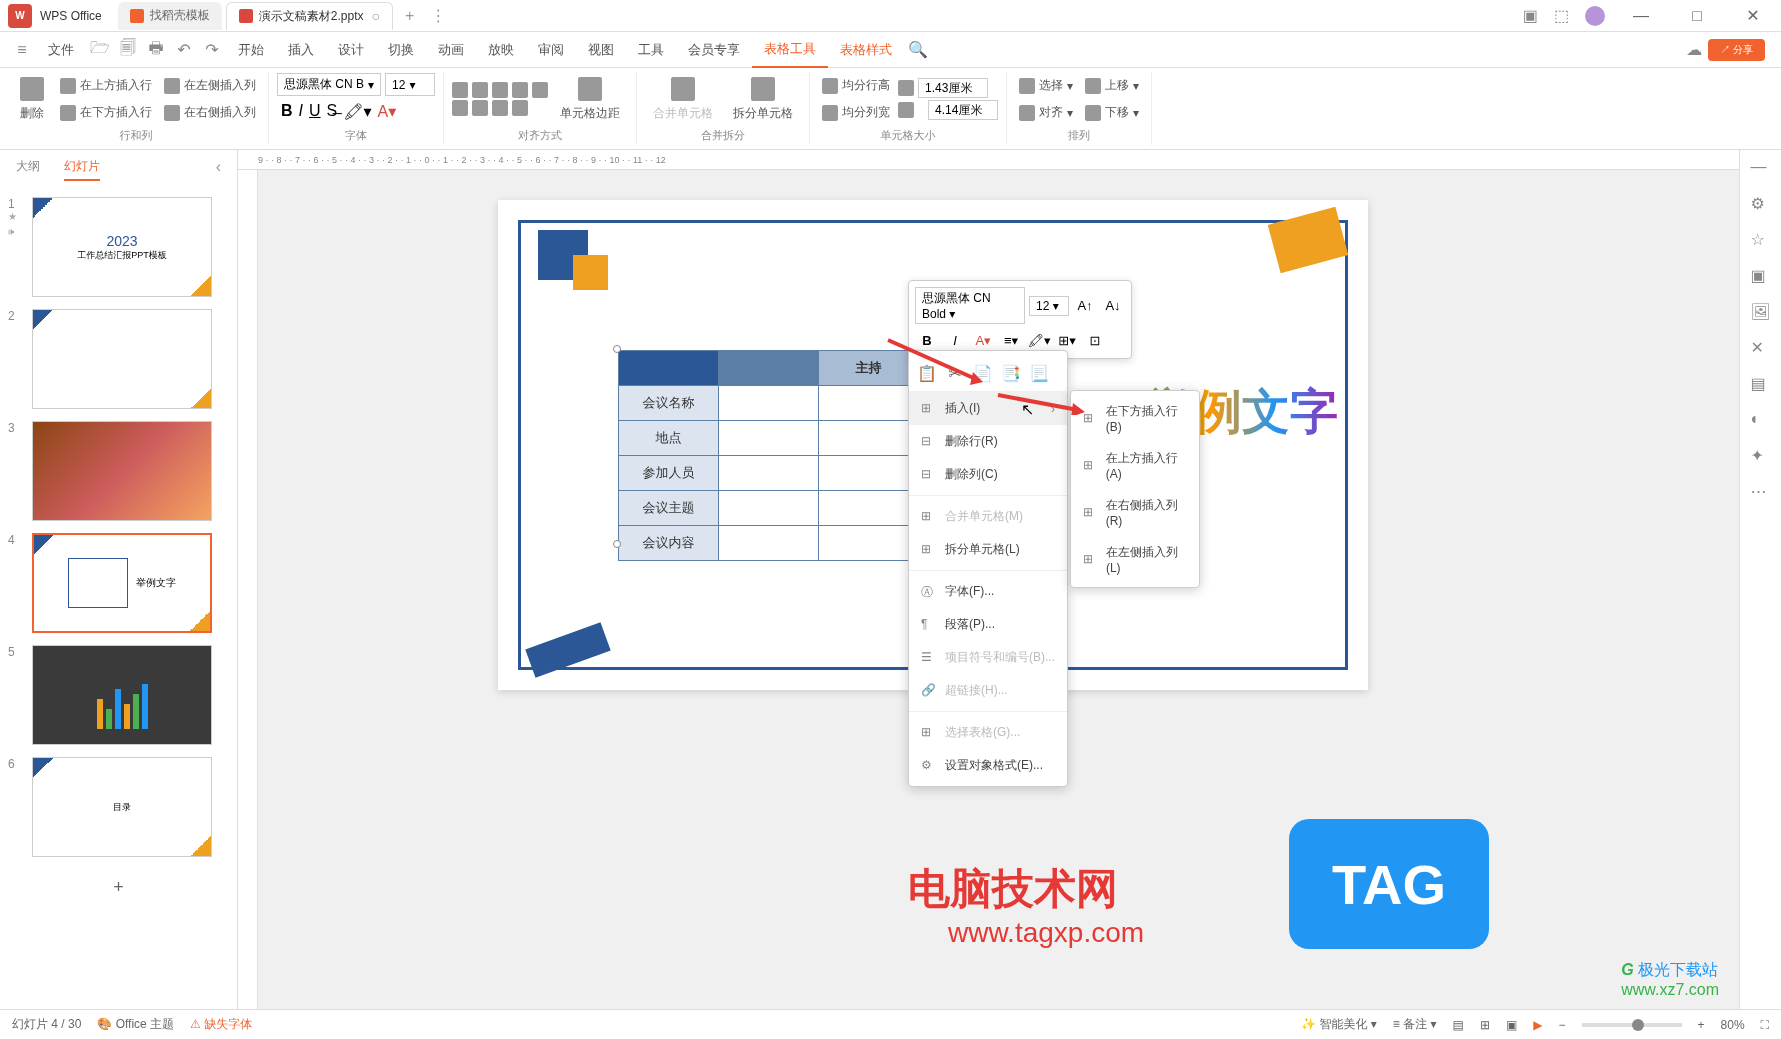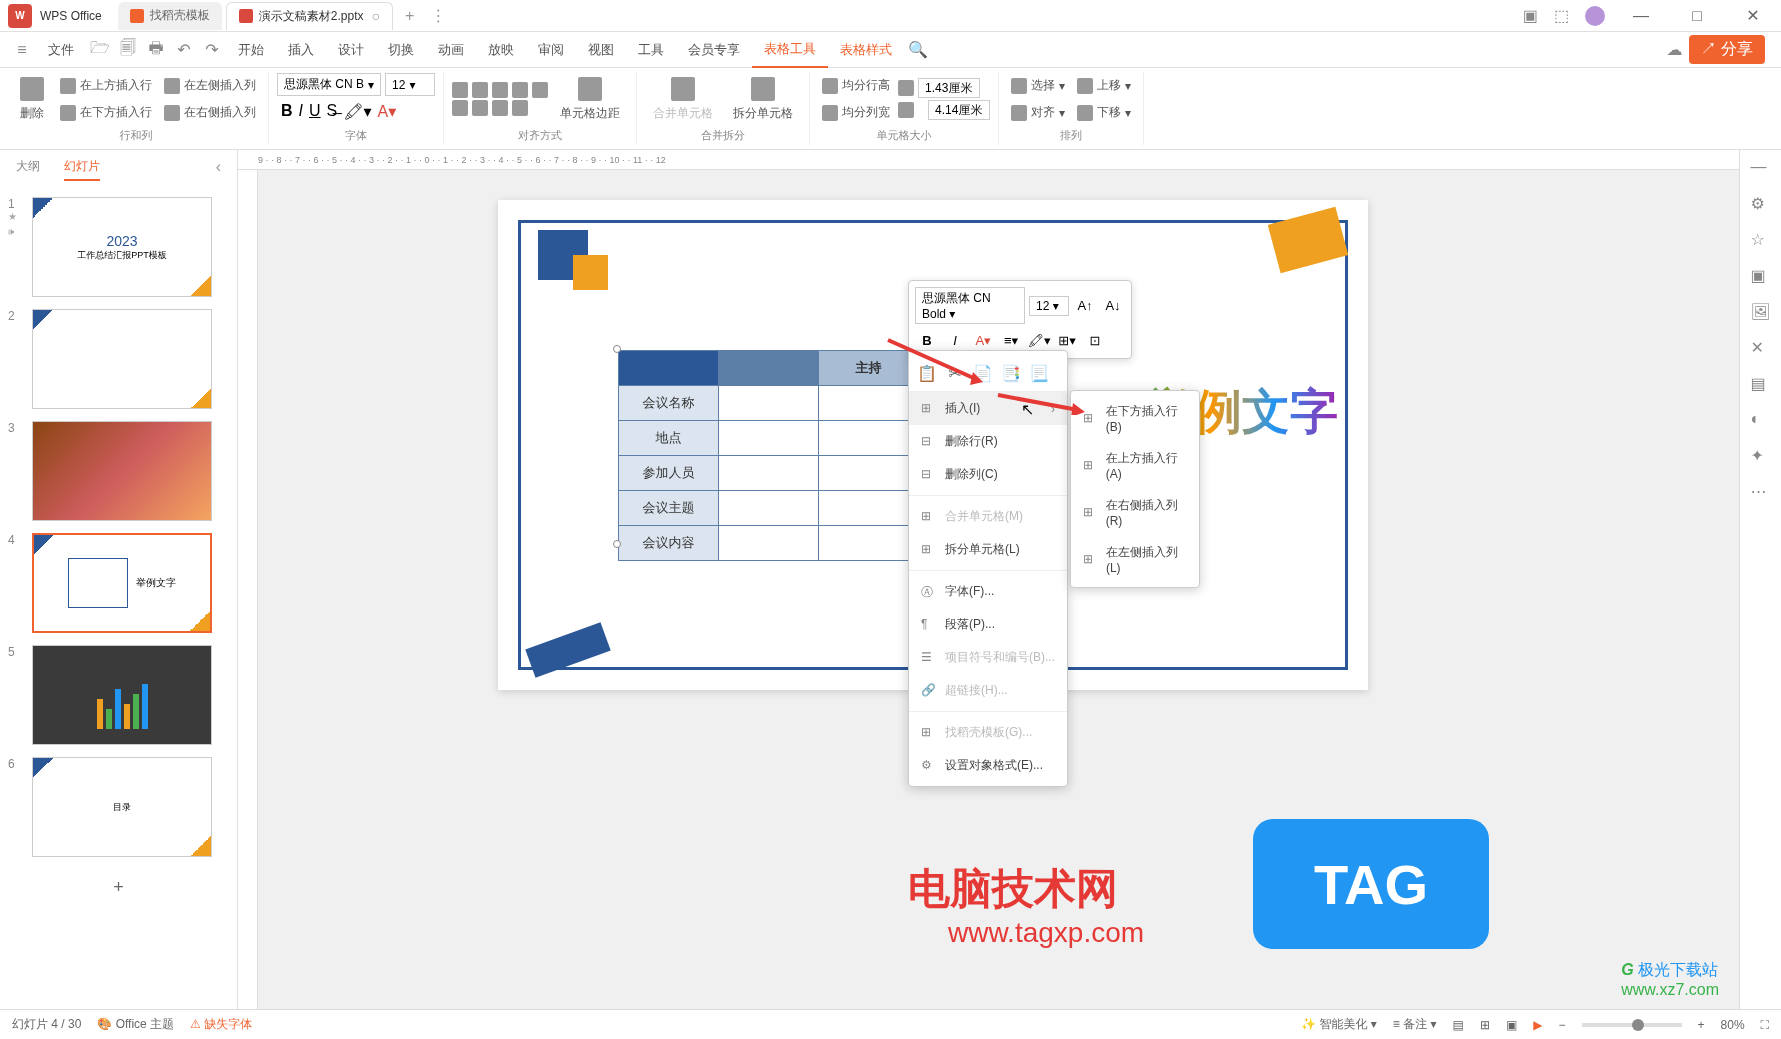--- a/index.html
+++ b/index.html
@@ -21,34 +21,34 @@
     .win-btn { width: 40px; height: 32px; display: flex; align-items: center; justify-content: center; color: #666; cursor: pointer; }
     .avatar { width: 20px; height: 20px; border-radius: 50%; background: #b794d9; }
     
     
     .menubar { height: 36px; background: #fff; display: flex; align-items: center; padding: 0 8px; border-bottom: 1px solid #e0e0e0; }
     .menu-icon { width: 28px; height: 28px; display: flex; align-items: center; justify-content: center; color: #888; cursor: pointer; }
     .menu-item { padding: 0 12px; font-size: 13px; color: #555; cursor: pointer; height: 36px; display: flex; align-items: center; }
     .menu-item.active { color: #f0632e; border-bottom: 2px solid #f0632e; }
     .menu-item.accent { color: #f0632e; }
     .menu-spacer { margin-left: auto; }
-    .share-btn { background: #f0632e; color: #fff; padding: 4px 12px; border-radius: 4px; font-size: 16px; cursor: pointer; margin-right: 8px; }
+    .share-btn { background: #f0632e; color: #fff; padding: 4px 12px; border-radius: 4px; font-size: 10px; cursor: pointer; margin-right: 8px; }
     
     
     .ribbon { height: 82px; background: #fff; display: flex; border-bottom: 1px solid #ddd; padding: 4px; }
     .ribbon-group { border-right: 1px solid #eee; padding: 0 8px; display: flex; flex-direction: column; }
     .ribbon-group-content { display: flex; flex: 1; align-items: center; gap: 4px; }
     .ribbon-group-label { font-size: 11px; color: #888; text-align: center; padding: 2px 0; }
     .ribbon-btn { padding: 4px; display: flex; align-items: center; gap: 4px; font-size: 12px; color: #555; cursor: pointer; }
     .ribbon-btn-lg { flex-direction: column; padding: 4px 8px; }
     .ribbon-icon { width: 16px; height: 16px; background: #999; border-radius: 2px; }
     .ribbon-icon-lg { width: 24px; height: 24px; }
     .ribbon-col { display: flex; flex-direction: column; gap: 2px; }
     .ribbon-dropdown { border: 1px solid #ccc; padding: 2px 6px; font-size: 12px; display: flex; align-items: center; gap: 4px; }
-    .ribbon-input { border: 1px solid #ccc; padding: 2px 6px; font-size: 12px; width: 62px; }
+    .ribbon-input { border: 1px solid #ccc; padding: 2px 6px; font-size: 12px; width: 70px; }
     
     
     .main { display: flex; height: calc(100% - 180px); }
     
     
     .sidebar { width: 238px; background: #fff; border-right: 1px solid #ddd; display: flex; flex-direction: column; }
     .sidebar-tabs { display: flex; padding: 8px 16px; gap: 24px; }
     .sidebar-tab { font-size: 12px; color: #888; cursor: pointer; padding-bottom: 4px; }
     .sidebar-tab.active { color: #f0632e; border-bottom: 2px solid #f0632e; }
     .sidebar-collapse { margin-left: auto; color: #999; cursor: pointer; }
@@ -100,21 +100,21 @@
     .submenu { position: absolute; left: 832px; top: 240px; width: 130px; background: #fff; border: 1px solid #ccc; border-radius: 4px; box-shadow: 0 2px 12px rgba(0,0,0,0.2); padding: 4px 0; }
     
     
     .arrow1 { position: absolute; left: 640px; top: 180px; width: 120px; height: 60px; }
     .arrow2 { position: absolute; left: 755px; top: 235px; width: 100px; height: 30px; }
     
     
     .watermark { position: absolute; left: 670px; bottom: 60px; }
     .wm-text1 { font-size: 42px; font-weight: bold; color: #e53935; }
     .wm-text2 { font-size: 28px; color: #e53935; margin-left: 40px; }
-    .wm-tag { position: absolute; right: 250px; bottom: 60px; width: 236px; height: 130px; background: #2196f3; border-radius: 20px; color: #fff; font-size: 56px; font-weight: bold; display: flex; align-items: center; justify-content: center; }
+    .wm-tag { position: absolute; right: 250px; bottom: 60px; width: 200px; height: 130px; background: #2196f3; border-radius: 20px; color: #fff; font-size: 56px; font-weight: bold; display: flex; align-items: center; justify-content: center; }
     .wm-site { position: absolute; right: 20px; bottom: 10px; font-size: 16px; color: #2196f3; }
     
     
     .right-panel { width: 42px; background: #fff; border-left: 1px solid #ddd; display: flex; flex-direction: column; align-items: center; padding-top: 8px; gap: 16px; }
     .rp-icon { width: 20px; height: 20px; color: #888; cursor: pointer; }
     
     
     .notes { position: absolute; bottom: 30px; left: 248px; right: 42px; height: 30px; background: #fff; border-top: 1px solid #ddd; padding: 6px 12px; font-size: 12px; color: #aaa; }
     
     
@@ -502,21 +502,21 @@
           <span class="ctx-item-icon">☰</span>
           <span>项目符号和编号(B)...</span>
         </div>
       <div class="ctx-item disabled">
           <span class="ctx-item-icon">🔗</span>
           <span>超链接(H)...</span>
         </div>
       <div class="ctx-sep"></div>
       <div class="ctx-item disabled">
           <span class="ctx-item-icon">⊞</span>
-          <span>找稻壳模板(G)...</span>
+          <span>选择表格(G)...</span>
         </div>
       <div class="ctx-item">
           <span class="ctx-item-icon">⚙</span>
           <span>设置对象格式(E)...</span>
         </div>
     </div>
 
     <div class="submenu">
       <div class="ctx-item">
           <span class="ctx-item-icon">⊞</span>

